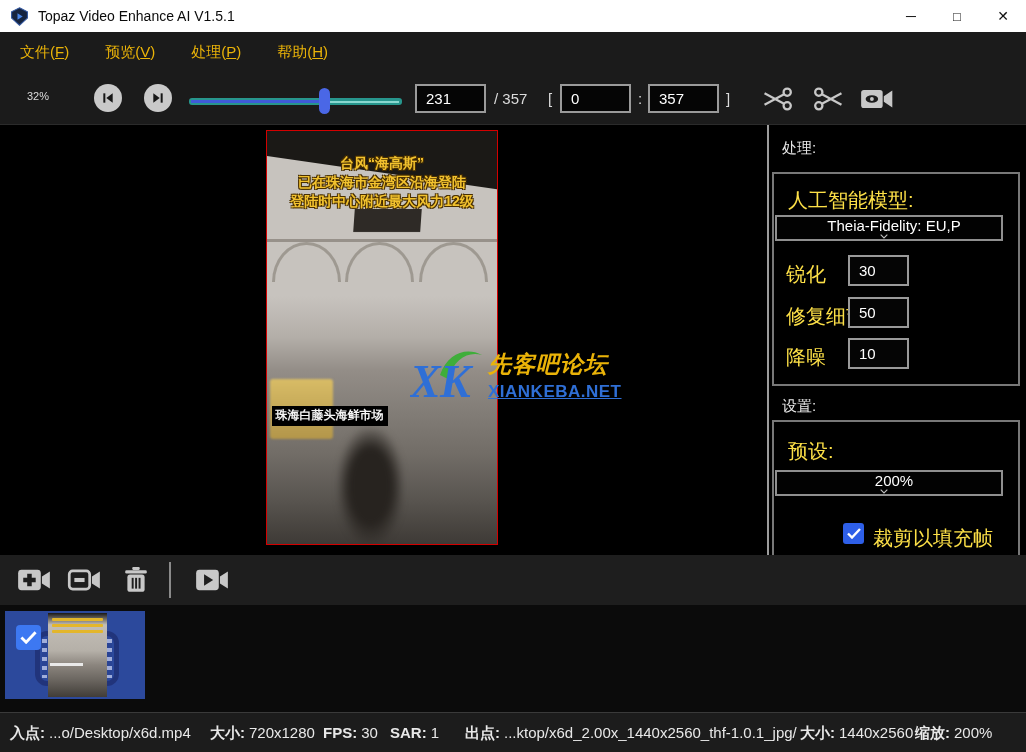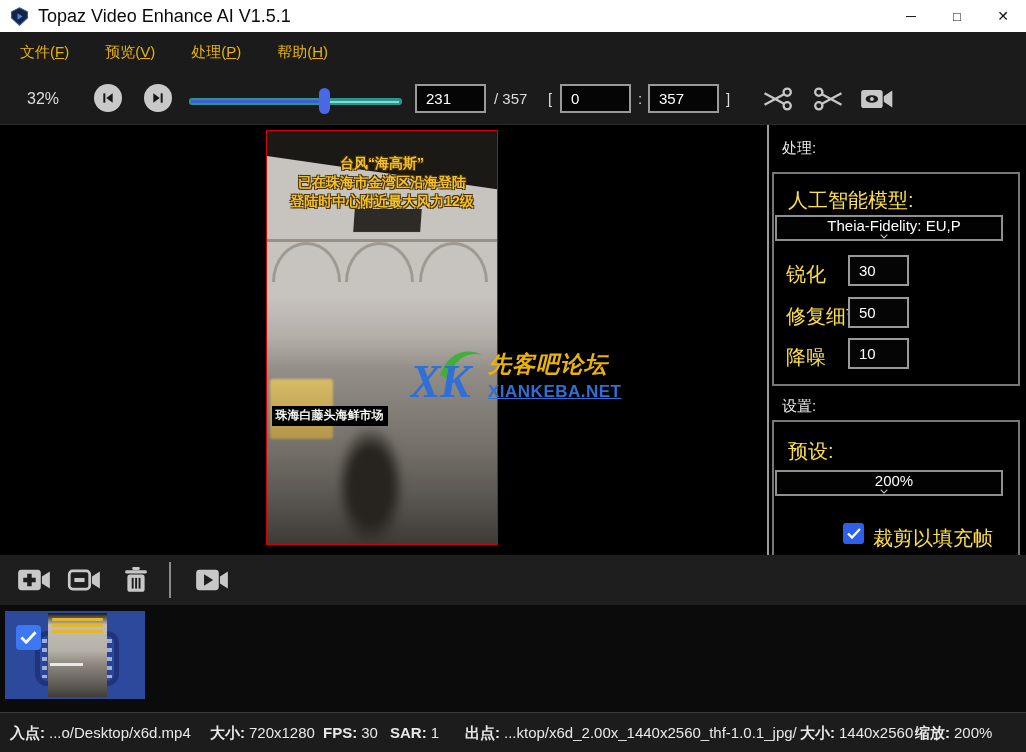--- a/index.html
+++ b/index.html
@@ -2,33 +2,33 @@
 <html><head>
 <meta charset="utf-8">
 <style>
   * { margin:0; padding:0; box-sizing:border-box; }
   html,body { width:1026px; height:752px; background:#000; font-family:"Liberation Sans", sans-serif; }
   .window { position:relative; width:1026px; height:752px; background:#000; overflow:hidden; }
 
   
   .titlebar { position:absolute; top:0; left:0; width:1026px; height:32px; background:#ffffff; display:flex; align-items:center; }
   .logo { width:19px; height:19px; margin-left:10px; }
-  .title { margin-left:9px; font-size:18px; color:#0a0a0a; }
+  .title { margin-left:9px; font-size:14px; color:#0a0a0a; }
   .win-controls { position:absolute; right:0; top:0; height:32px; display:flex; }
   .wc { width:46px; height:32px; display:flex; align-items:center; justify-content:center; font-size:14px; color:#111; cursor:default; }
   .wc-max { font-size:13px; }
 
   
   .menubar { position:absolute; top:32px; left:0; width:1026px; height:40px; background:#1b1b1b; display:flex; align-items:center; padding-left:14px; }
   .menu-item { color:#eab308; font-size:15px; margin-right:24px; padding:4px 6px; }
   .menu-item u { text-decoration:underline; }
 
   
   .toolbar { position:absolute; top:72px; left:0; width:1026px; height:53px; background:#1b1b1b; border-bottom:1px solid #2b2b2b; }
-  .tb-zoom { position:absolute; left:27px; top:18px; color:#dcdcdc; font-size:16px; }
+  .tb-zoom { position:absolute; left:27px; top:18px; color:#dcdcdc; font-size:11px; }
   .tb-round { position:absolute; top:12px; width:28px; height:28px; border-radius:50%; background:#c9c9c9; border:none; display:flex; align-items:center; justify-content:center; }
   .tb-round svg { width:16px; height:16px; }
   .tb-slider { position:absolute; left:189px; top:19px; width:213px; height:20px; }
   .tb-track { position:absolute; left:0; top:7px; width:213px; height:7px; background:#27968d; border-radius:3px; }
   .tb-track-left { position:absolute; left:2px; top:9px; width:134px; height:3px; background:#3f5bd8; }
   .tb-track-right { position:absolute; left:140px; top:9.5px; width:70px; height:2px; background:#8ad8d0; }
   .tb-handle { position:absolute; left:130px; top:-3px; width:11px; height:26px; background:#4a67e6; border-radius:6px; }
   .tb-input { position:absolute; top:12px; width:71px; height:29px; background:#050505; border:2px solid #9a9a9a; color:#ffffff; font-size:15px; font-family:"Liberation Sans", sans-serif; padding-left:9px; }
   .tb-text { position:absolute; top:18px; color:#dcdcdc; font-size:15px; }
   .tb-icon { position:absolute; top:11px; width:42px; height:32px; background:none; border:none; display:flex; align-items:center; justify-content:center; }

